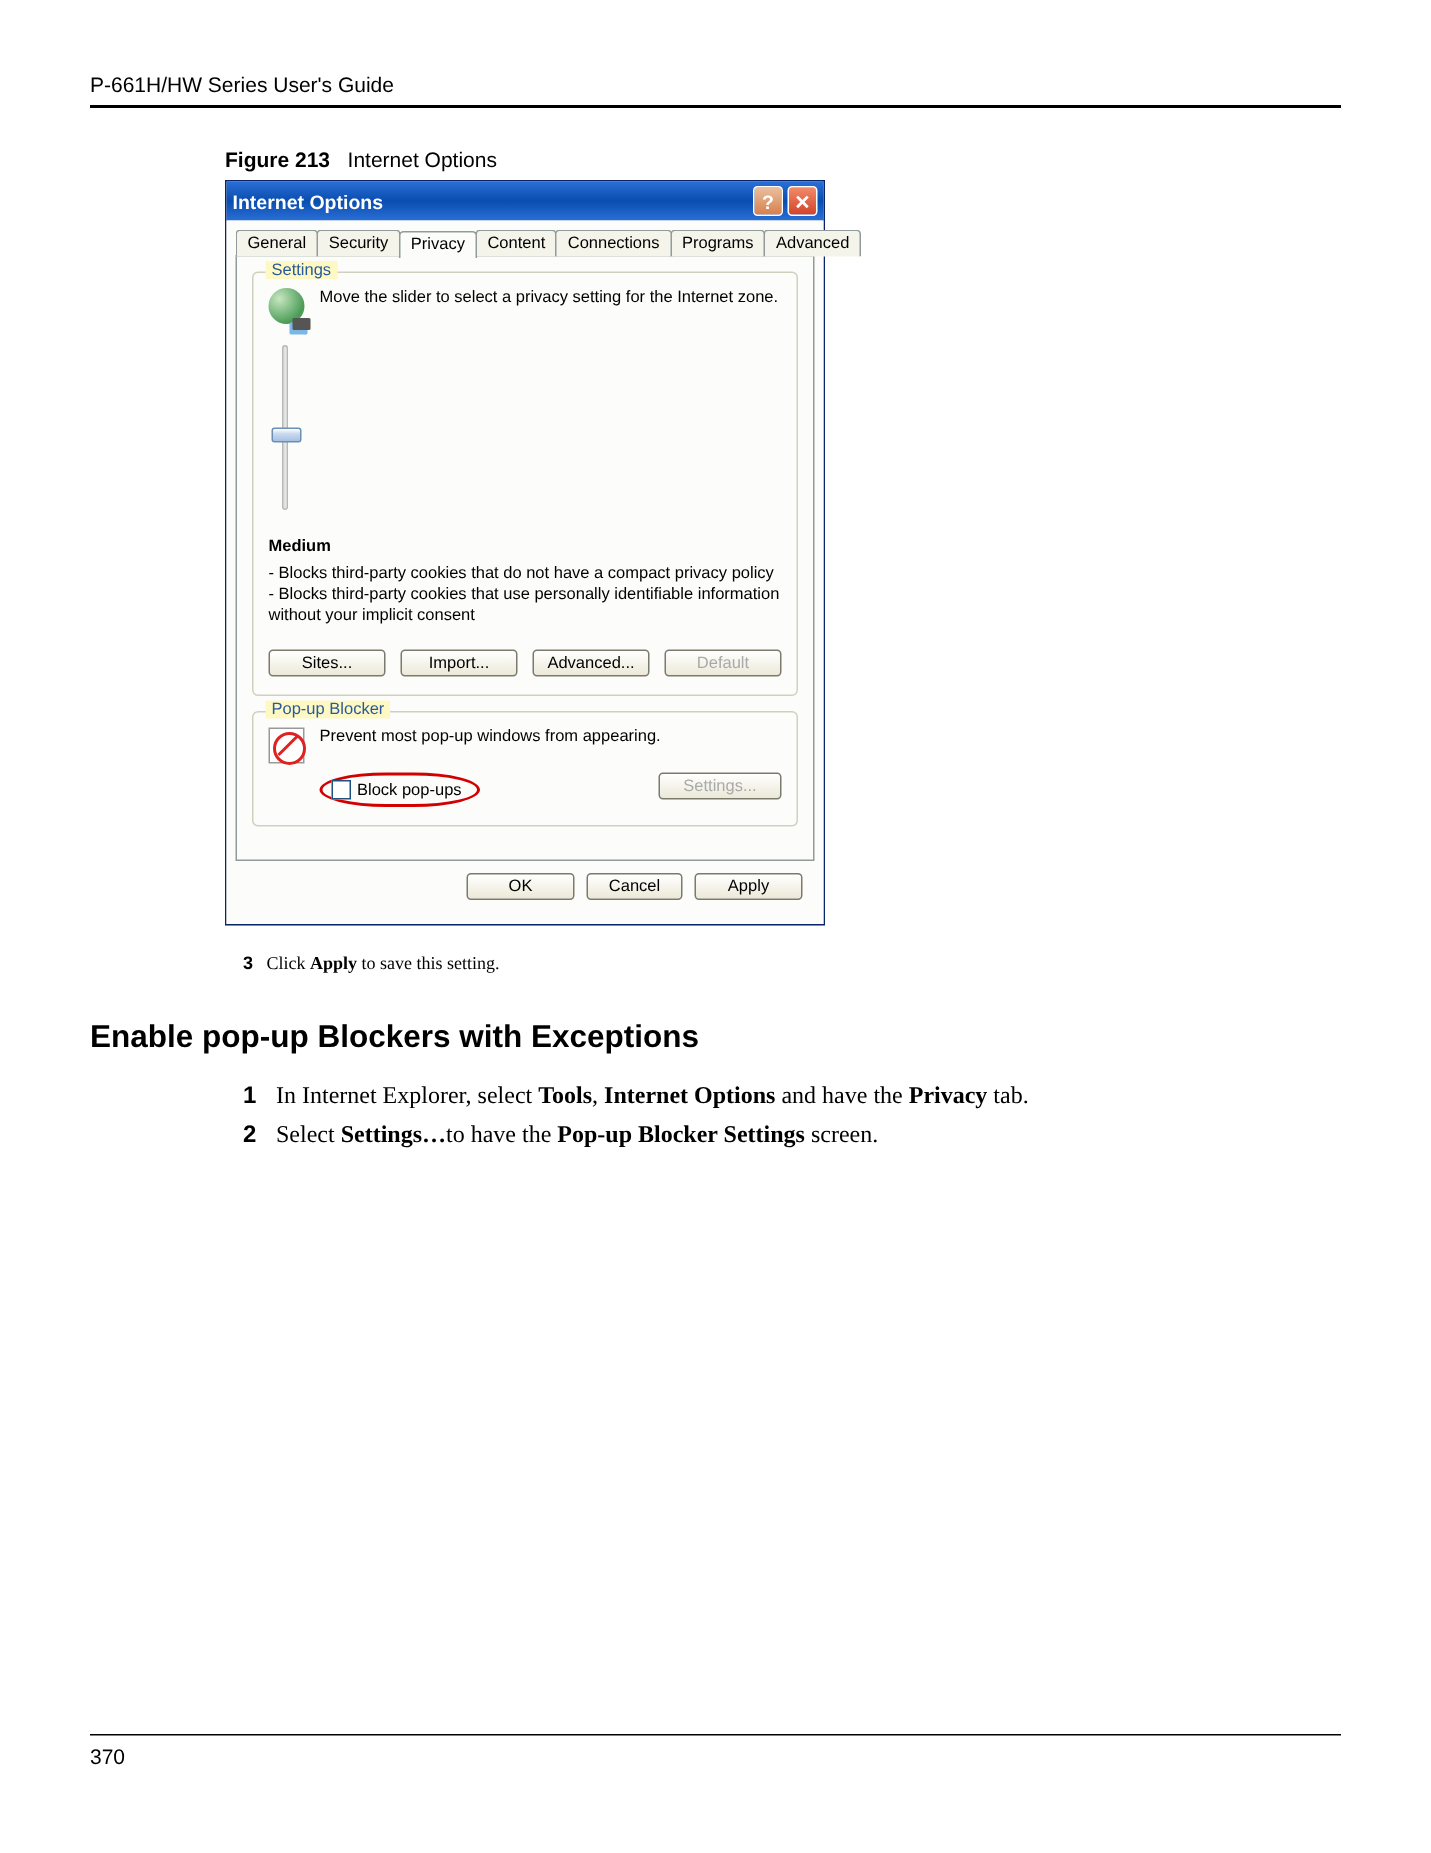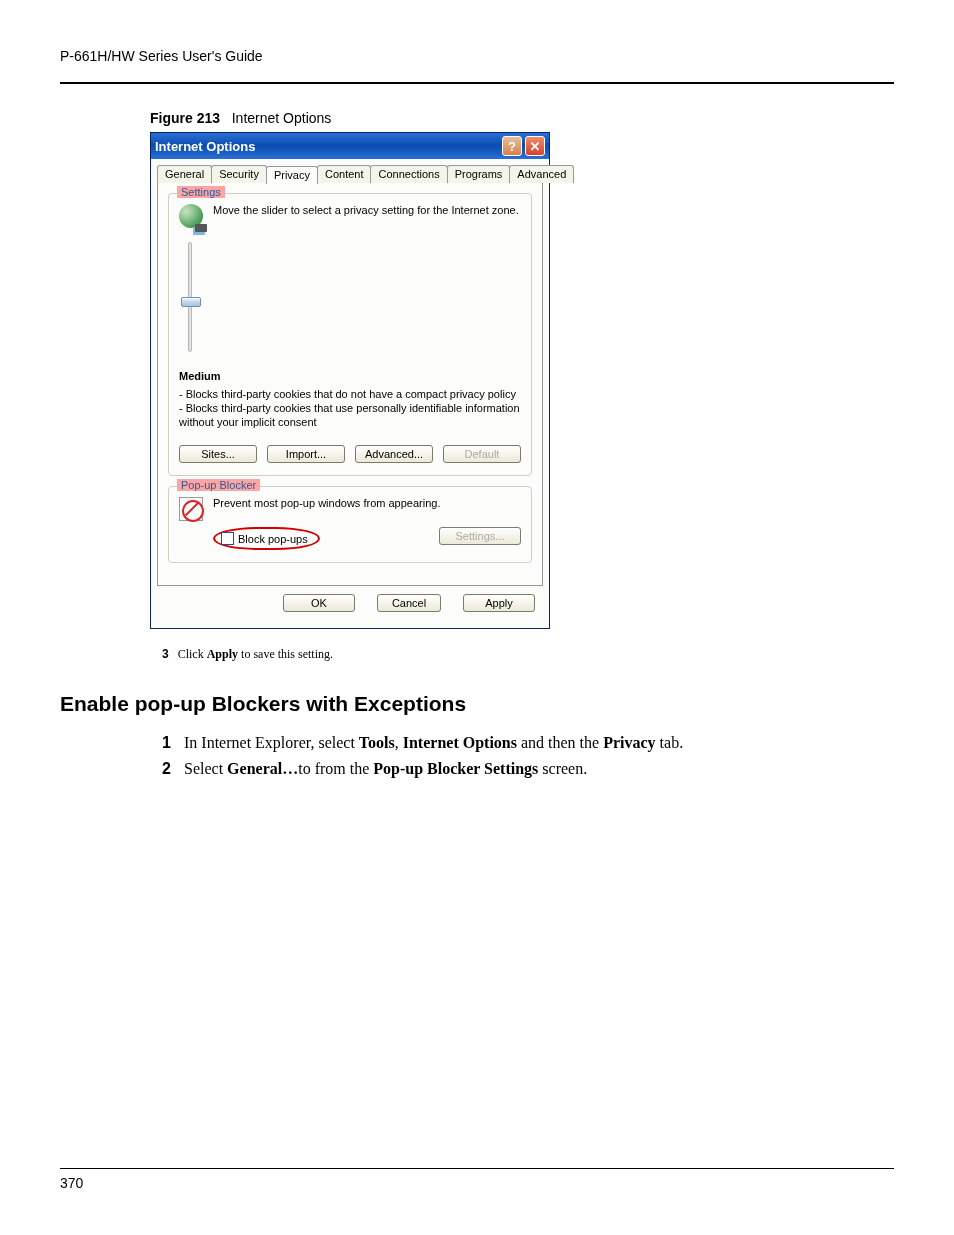--- a/index.html
+++ b/index.html
@@ -10,21 +10,21 @@
     background: #fff;
     color: #000;
     width: 954px;
   }
   .page {
     padding: 48px 60px 40px 60px;
   }
   .header-guide {
     font-family: Arial, Helvetica, sans-serif;
     font-size: 14px;
-    padding-bottom: 18px;
+    padding-bottom: 6px;
   }
   .header-rule {
     border: none;
     border-top: 2.4px solid #000;
     margin: 0 0 26px 0;
   }
   .figure-caption {
     font-family: Arial, Helvetica, sans-serif;
     font-size: 14px;
     margin-left: 90px;
@@ -97,21 +97,21 @@
   .groupbox {
     border: 1px solid #d0d0bf;
     border-radius: 4px;
     padding: 10px 10px 12px 10px;
     margin-bottom: 10px;
     position: relative;
   }
   .groupbox-title {
     position: absolute;
     top: -8px; left: 8px;
-    background: #fca5a5;
+    background: #fef9c3;
     padding: 0 4px;
     color: #2a5a9c;
     font-size: 11px;
   }
   .settings-top {
     display: flex;
     gap: 10px;
     align-items: flex-start;
     margin-bottom: 12px;
   }
@@ -178,21 +178,21 @@
   .chk-wrap {
     display:flex; align-items:center; gap:4px;
     border: 2.5px solid #d30000;
     border-radius: 50%/60%;
     padding: 3px 10px 3px 6px;
   }
   .chkbox {
     width:13px; height:13px; border:1px solid #1c5180; background:#fff;
   }
   .dialog-footer {
-    display:flex; justify-content:flex-end; gap:22px;
+    display:flex; justify-content:flex-end; gap:8px;
     padding: 8px 8px 10px 8px;
     background:#fcfcfa;
     border-top:none;
   }
 
   
   .step-line {
     margin: 18px 0 6px 102px;
     font-size: 12px;
   }
@@ -334,24 +334,24 @@
     <span class="num">3</span>
     <span>Click </span><b>Apply</b><span> to save this setting.</span>
   </div>
 
   <div class="h2">Enable pop-up Blockers with Exceptions</div>
 
 
   <div class="steps">
     <div class="srow">
       <span class="num">1</span>
-      <span>In Internet Explorer, select </span><b>Tools</b><span>, </span><b>Internet Options</b><span> and then the </span><b>Privacy</b><span> tab.</span>
+      <span>In Internet Explorer, select </span><b>Tools</b><span>, </span><b>Internet Options</b><span> and have the </span><b>Privacy</b><span> tab.</span>
     </div>
     <div class="srow">
       <span class="num">2</span>
-      <span>Select </span><b>General…</b><span>to from the </span><b>Pop-up Blocker Settings</b><span> screen.</span>
+      <span>Select </span><b>Settings…</b><span>to have the </span><b>Pop-up Blocker Settings</b><span> screen.</span>
     </div>
   </div>
 
   <div class="footer-area">
     <span>370</span>
   </div>
 </div>
 
 </body></html>

